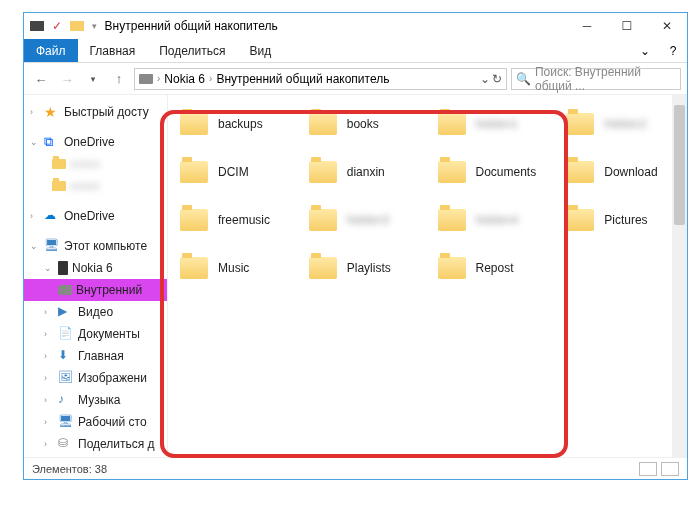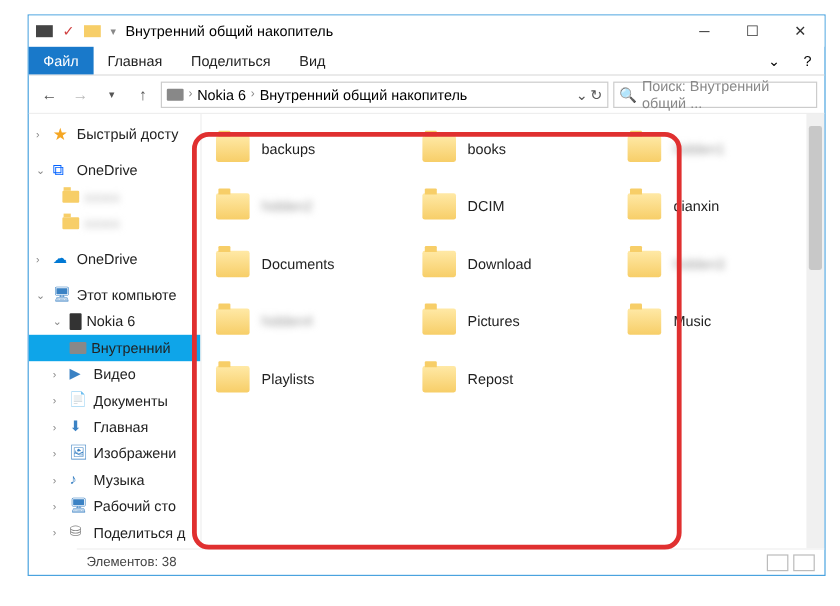--- a/index.html
+++ b/index.html
@@ -24,33 +24,33 @@
 .addr { flex: 1; height: 22px; border: 1px solid #ccc; display: flex; align-items: center; padding: 0 4px; font-size: 12px; gap: 4px; }
 .addr .crumb { white-space: nowrap; }
 .addr .sep { color: #888; font-size: 10px; }
 .addr .drop { margin-left: auto; display: flex; gap: 2px; color: #555; }
 .search { width: 170px; height: 22px; border: 1px solid #ccc; display: flex; align-items: center; padding: 0 4px; font-size: 12px; color: #888; gap: 4px; }
 
 .body { flex: 1; display: flex; min-height: 0; }
 .sidebar { width: 144px; border-right: 1px solid #eee; overflow: hidden; padding-top: 6px; }
 .tree-item { display: flex; align-items: center; height: 22px; font-size: 12px; color: #222; padding-left: 6px; gap: 4px; white-space: nowrap; }
 .tree-item .chev { width: 10px; color: #888; font-size: 9px; }
-.tree-item.selected { background: #0ea5e9; }
+.tree-item.selected { background: #d946ef; }
 .tree-spacer { height: 8px; }
 
 .content { flex: 1; position: relative; overflow: hidden; }
-.folder-grid { position: absolute; inset: 0; padding: 8px 6px; display: grid; grid-template-columns: 1fr 1fr 1fr; grid-auto-rows: 42px; column-gap: 8px; row-gap: 6px; }
+.folder-grid { position: absolute; inset: 0; padding: 8px 6px; display: grid; grid-template-columns: 1fr 1fr 1fr 1fr; grid-auto-rows: 42px; column-gap: 8px; row-gap: 6px; }
 .folder-item { display: flex; align-items: center; gap: 10px; font-size: 12px; color: #222; padding-left: 6px; }
 .folder-icon { width: 28px; height: 22px; background: linear-gradient(#ffe9a6, #f7ce68); border-radius: 2px; position: relative; }
 .folder-icon::before { content: ""; position: absolute; top: -4px; left: 2px; width: 10px; height: 5px; background: #f7ce68; border-radius: 1px 1px 0 0; }
 .blurred .label { filter: blur(3px); color: #999; }
 
 .highlight-box { position: absolute; left: 160px; top: 110px; width: 408px; height: 348px; border: 4px solid #e03030; border-radius: 14px; pointer-events: none; }
 
-.statusbar { height: 22px; border-top: 1px solid #eee; display: flex; align-items: center; padding: 0 8px; font-size: 11px; color: #444; margin-left: 40px; }
+.statusbar { height: 22px; border-top: 1px solid #eee; display: flex; align-items: center; padding: 0 8px; font-size: 11px; color: #444; }
 .statusbar .views { margin-left: auto; display: flex; gap: 4px; }
 .statusbar .views div { width: 18px; height: 14px; border: 1px solid #bbb; }
 
 .scroll-v { position: absolute; right: 0; top: 0; bottom: 0; width: 15px; background: #f0f0f0; }
 .scroll-v .thumb { position: absolute; left: 2px; right: 2px; top: 10px; height: 120px; background: #c8c8c8; border-radius: 2px; }
 
 
 .ico { width: 16px; height: 16px; display: inline-block; }
 .ico-star { color: #f5a623; font-size: 14px; }
 .ico-dropbox { color: #0061ff; font-size: 13px; }
@@ -231,20 +231,24 @@
             <span class="label">dianxin</span>
           </div>
         <div class="folder-item">
             <span class="folder-icon"></span>
             <span class="label">Documents</span>
           </div>
         <div class="folder-item">
             <span class="folder-icon"></span>
             <span class="label">Download</span>
           </div>
+        <div class="folder-item">
+            <span class="folder-icon"></span>
+            <span class="label">freemusic</span>
+          </div>
         <div class="folder-item blurred">
             <span class="folder-icon"></span>
             <span class="label">hidden3</span>
           </div>
         <div class="folder-item blurred">
             <span class="folder-icon"></span>
             <span class="label">hidden4</span>
           </div>
         <div class="folder-item">
             <span class="folder-icon"></span>

